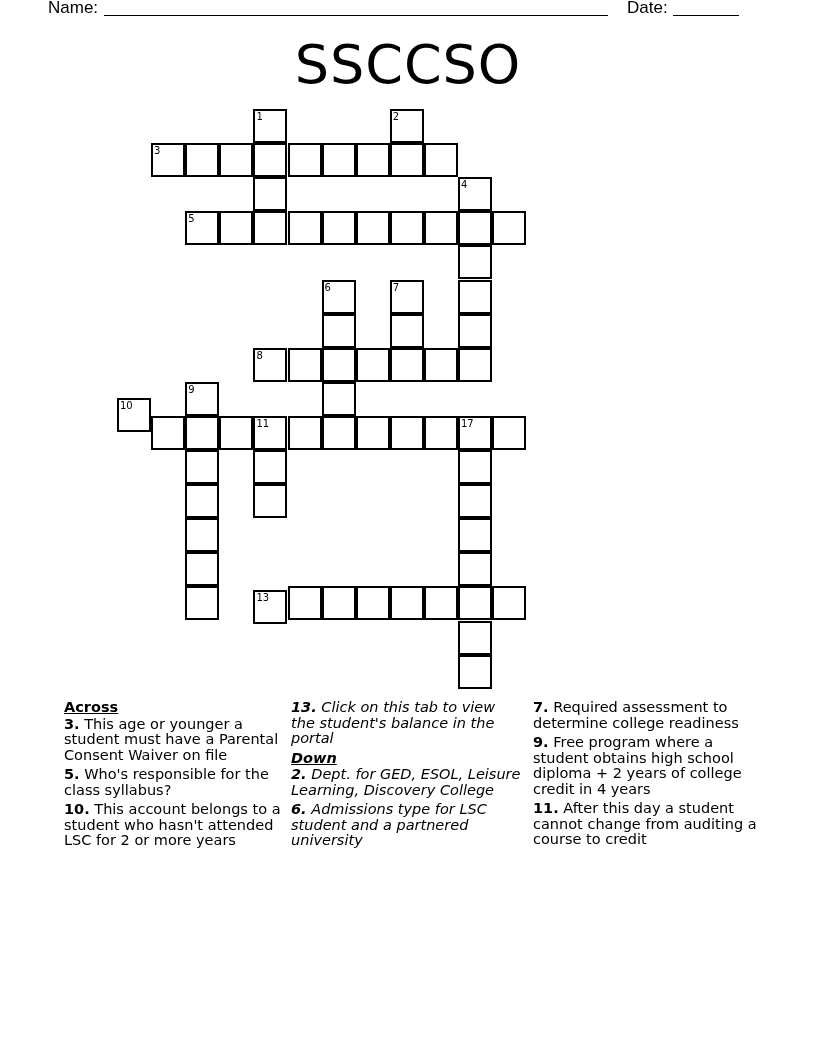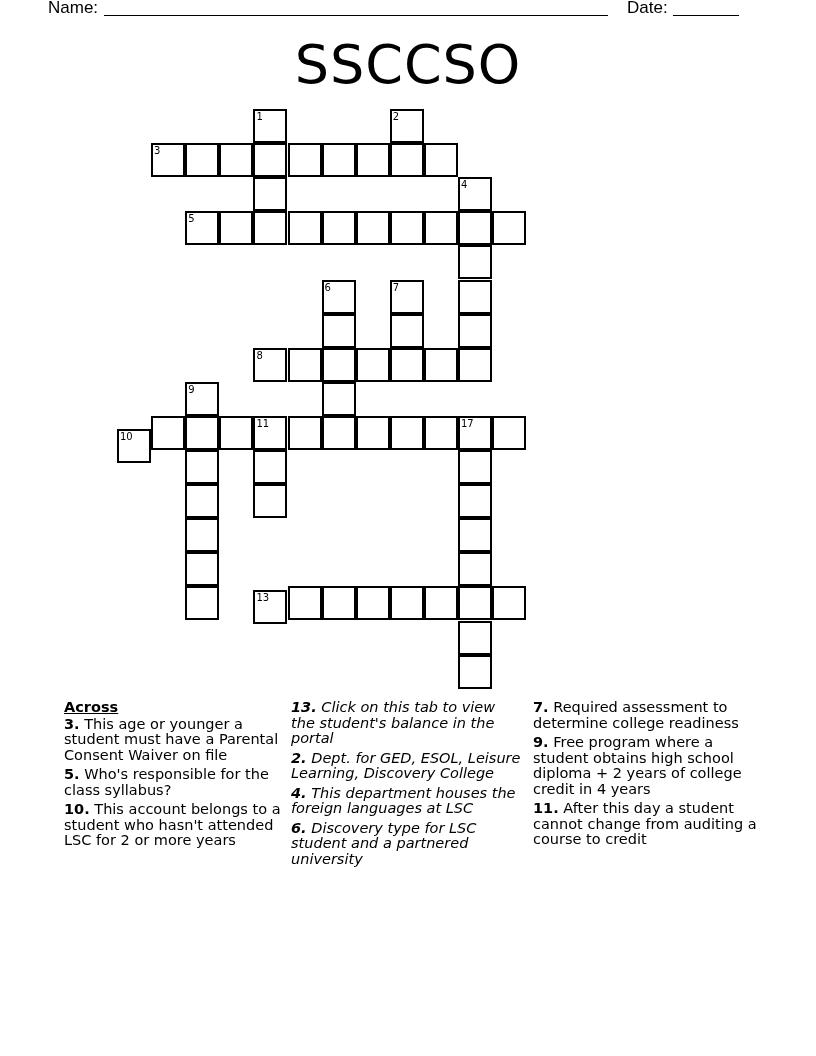--- a/index.html
+++ b/index.html
@@ -90,21 +90,21 @@
     <div class="cell" style="left: 288.5px; top: 348.7px;"></div>
     <div class="cell" style="left: 322.6px; top: 348.7px;"></div>
     <div class="cell" style="left: 356.7px; top: 348.7px;"></div>
     <div class="cell" style="left: 390.8px; top: 348.7px;"></div>
     <div class="cell" style="left: 424.9px; top: 348.7px;"></div>
     <div class="cell" style="left: 459px; top: 348.7px;"></div>
     <div class="cell" style="left: 186.2px; top: 382.8px;">
       <span class="num">9</span>
     </div>
     <div class="cell" style="left: 322.6px; top: 382.8px;"></div>
-    <div class="cell" style="left: 118px; top: 430px;">
+    <div class="cell" style="left: 118px; top: 399px;">
       <span class="num">10</span>
     </div>
     <div class="cell" style="left: 152.1px; top: 416.9px;"></div>
     <div class="cell" style="left: 186.2px; top: 416.9px;"></div>
     <div class="cell" style="left: 220.3px; top: 416.9px;"></div>
     <div class="cell" style="left: 254.4px; top: 416.9px;">
       <span class="num">11</span>
     </div>
     <div class="cell" style="left: 288.5px; top: 416.9px;"></div>
     <div class="cell" style="left: 322.6px; top: 416.9px;"></div>
@@ -142,22 +142,22 @@
 
 <div class="clues">
   <div class="col col1">
     <div class="section-head">Across</div>
     <div class="clue"><b>3.</b><span> This age or younger a student must have a Parental Consent Waiver on file</span></div>
     <div class="clue"><b>5.</b><span> Who's responsible for the class syllabus?</span></div>
     <div class="clue"><b>10.</b><span> This account belongs to a student who hasn't attended LSC for 2 or more years</span></div>
   </div>
   <div class="col col2">
     <div class="clue"><b>13.</b><span> Click on this tab to view the student's balance in the portal</span></div>
+    <div class="section-head">Down</div>
     <div class="clue"><b>2.</b><span> Dept. for GED, ESOL, Leisure Learning, Discovery College</span></div>
-    <div class="clue"><b>4.</b><span> This department houses the foreign languages at LSC</span></div>
-    <div class="clue"><b>6.</b><span> Discovery type for LSC student and a partnered university</span></div>
+    <div class="clue"><b>6.</b><span> Admissions type for LSC student and a partnered university</span></div>
   </div>
   <div class="col col3">
     <div class="clue"><b>7.</b><span> Required assessment to determine college readiness</span></div>
     <div class="clue"><b>9.</b><span> Free program where a student obtains high school diploma + 2 years of college credit in 4 years</span></div>
     <div class="clue"><b>11.</b><span> After this day a student cannot change from auditing a course to credit</span></div>
   </div>
 </div>
 
 </body></html>

